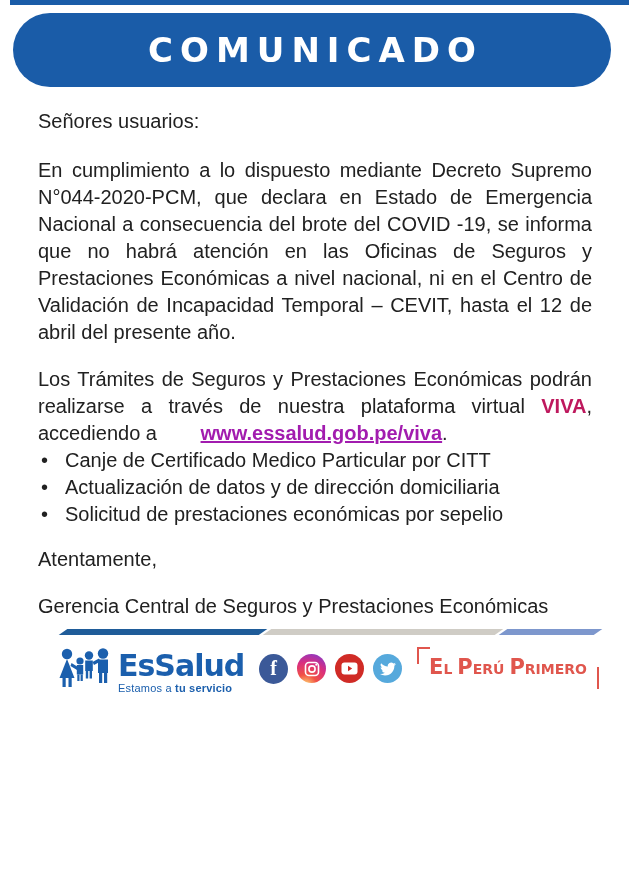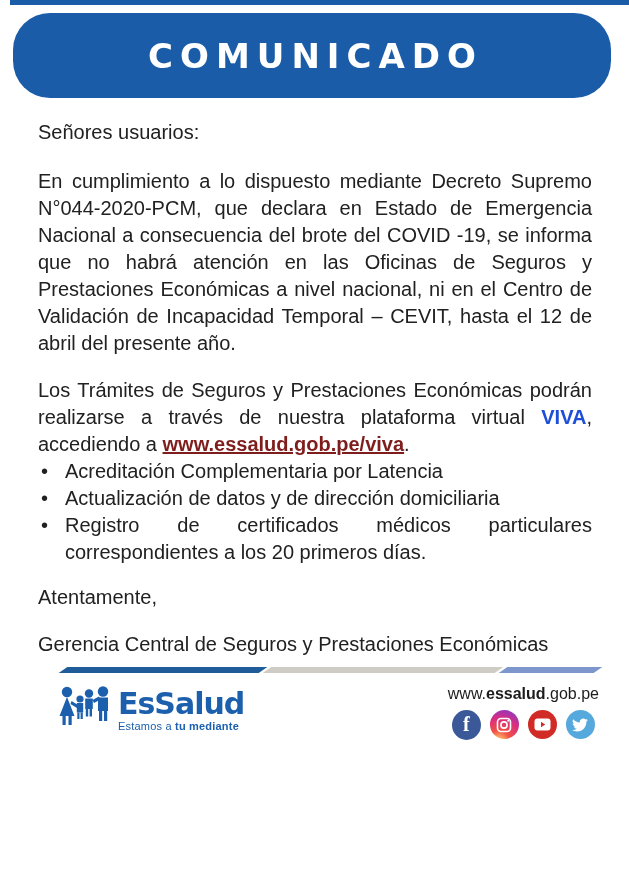--- a/index.html
+++ b/index.html
@@ -2,34 +2,34 @@
 <html><head>
 <meta charset="utf-8">
 <style>
   html,body{margin:0;padding:0;background:#fff;}
   body{width:629px;height:892px;overflow:hidden;font-family:"Liberation Sans",sans-serif;color:#212121;position:relative;}
 
   
   .top-strip{position:absolute;top:0;left:10px;right:0;height:5px;background:#1a5ca8;}
 
   
-  .banner{margin:13px 18px 0 13px;height:85px;background:#1a5ca8;border-radius:37px;
+  .banner{margin:13px 18px 0 13px;height:74px;background:#1a5ca8;border-radius:37px;
           display:flex;align-items:center;justify-content:center;}
   .banner-title{font-family:"DejaVu Sans",sans-serif;font-weight:bold;font-size:34px;
                 color:#ffffff;letter-spacing:7px;padding-left:7px;}
 
   
   .content{padding:0 37px 0 38px;font-size:20px;line-height:27px;}
   .content p{margin:0;text-align:justify;}
   .salutation{margin-top:21px !important;text-align:right;}
   .p1{margin-top:22px !important;}
   .p2{margin-top:20px !important;}
   .p3{margin-top:15px !important;}
-  .viva{color:#1d4ed8;font-weight:bold;}
-  a.viva-link{color:#7f1d1d;font-weight:bold;text-decoration:underline;}
+  .viva{color:#be185d;font-weight:bold;}
+  a.viva-link{color:#a21caf;font-weight:bold;text-decoration:underline;margin-left:38px;}
 
   ul.bullets{margin:0;padding:0;list-style:none;}
   ul.bullets li{position:relative;padding-left:27px;text-align:justify;}
   ul.bullets li::before{content:"\2022";position:absolute;left:3px;}
 
   .closing{margin-top:18px !important;text-align:left !important;}
   .signature{margin-top:20px !important;text-align:left;}
 
   
   .divider{margin:9px 31px 0 63px;height:6px;display:flex;}
@@ -76,23 +76,23 @@
 
 <div class="content">
   <p class="salutation">Señores usuarios:</p>
 
   <p class="p1">En cumplimiento a lo dispuesto mediante Decreto Supremo N°044-2020-PCM, que declara en Estado de Emergencia Nacional a consecuencia del brote del COVID -19, se informa que no habrá atención en las Oficinas de Seguros y Prestaciones Económicas a nivel nacional, ni en el Centro de Validación de Incapacidad Temporal – CEVIT, hasta el 12 de abril del presente año.</p>
 
   <p class="p2"><span>Los Trámites de Seguros y Prestaciones Económicas podrán realizarse a través de nuestra plataforma virtual </span><span class="viva">VIVA</span><span>, accediendo a </span><a class="viva-link" href="#">www.essalud.gob.pe/viva</a><span>.</span></p>
 
 
   <ul class="bullets">
-    <li>Acreditación Complementaria por Latencia</li>
+    <li>Canje de Certificado Medico Particular por CITT</li>
     <li>Actualización de datos y de dirección domiciliaria</li>
-    <li>Registro de certificados médicos particulares correspondientes a los 20 primeros días.</li>
+    <li>Solicitud de prestaciones económicas por sepelio</li>
   </ul>
 
   <p class="closing">Atentamente,</p>
   <p class="signature">Gerencia Central de Seguros y Prestaciones Económicas</p>
 </div>
 
 <div class="divider">
   <div class="seg seg-blue"></div>
   <div class="seg seg-gray"></div>
   <div class="seg seg-light"></div>
@@ -117,26 +117,25 @@
         <rect x="31.6" y="24" width="2.4" height="7.5"></rect>
         <path d="M34.5 15 L41 11.5 L42.5 14.5 L36 18 Z"></path>
         <circle cx="45" cy="6.5" r="5.2"></circle>
         <path d="M40 12.5 h10 v13.5 h-10 z"></path>
         <rect x="41" y="26" width="3.2" height="10"></rect>
         <rect x="46" y="26" width="3.2" height="10"></rect>
       </g>
     </svg>
     <div class="es-text">
       <div class="es-name">EsSalud</div>
-      <div class="es-tag"><span>Estamos a </span><b>tu mediante</b></div>
+      <div class="es-tag"><span>Estamos a </span><b>tu servicio</b></div>
     </div>
   </div>
 
   <div class="center-block">
-    <div class="website"><span>www.</span><span class="wb">essalud</span><span>.gob.pe</span></div>
     <div class="social">
       <div class="sicon fb">
           <span>f</span>
         </div>
       <div class="sicon ig">
         <svg width="16" height="16" viewBox="0 0 16 16">
           <rect x="1.5" y="1.5" width="13" height="13" rx="3.5" fill="none" stroke="#fff" stroke-width="1.6"></rect>
           <circle cx="8" cy="8" r="3.1" fill="none" stroke="#fff" stroke-width="1.6"></circle>
           <circle cx="12.2" cy="3.8" r="1" fill="#fff"></circle>
         </svg>
@@ -148,13 +147,14 @@
         </svg>
       </div>
       <div class="sicon tw">
         <svg width="16" height="14" viewBox="0 0 24 20">
           <path fill="#fff" d="M23.9 2.6a9.8 9.8 0 0 1-2.8.8A4.9 4.9 0 0 0 23.3.7c-.9.6-2 1-3.1 1.2A4.9 4.9 0 0 0 11.8 6.4C7.7 6.2 4.1 4.2 1.7 1.3A4.9 4.9 0 0 0 3.2 7.8 4.9 4.9 0 0 1 1 7.2v.1c0 2.4 1.7 4.4 3.9 4.8a5 5 0 0 1-2.2.1 4.9 4.9 0 0 0 4.6 3.4A9.9 9.9 0 0 1 0 17.6a13.9 13.9 0 0 0 7.5 2.2c9.1 0 14-7.5 14-14v-.6a10 10 0 0 0 2.4-2.6z"></path>
         </svg>
       </div>
     </div>
   </div>
 
+  <div class="peru"><span class="big">E</span><span class="small">L</span><span class="big word">P</span><span class="small">ERÚ</span><span class="big word">P</span><span class="small">RIMERO</span></div>
 </footer>
 
 </body></html>

